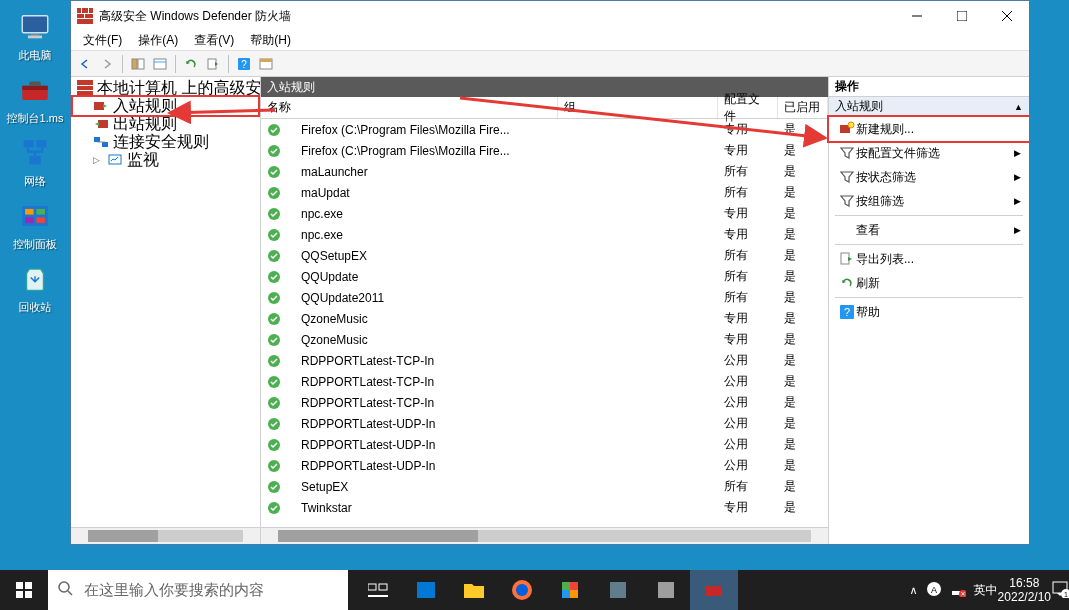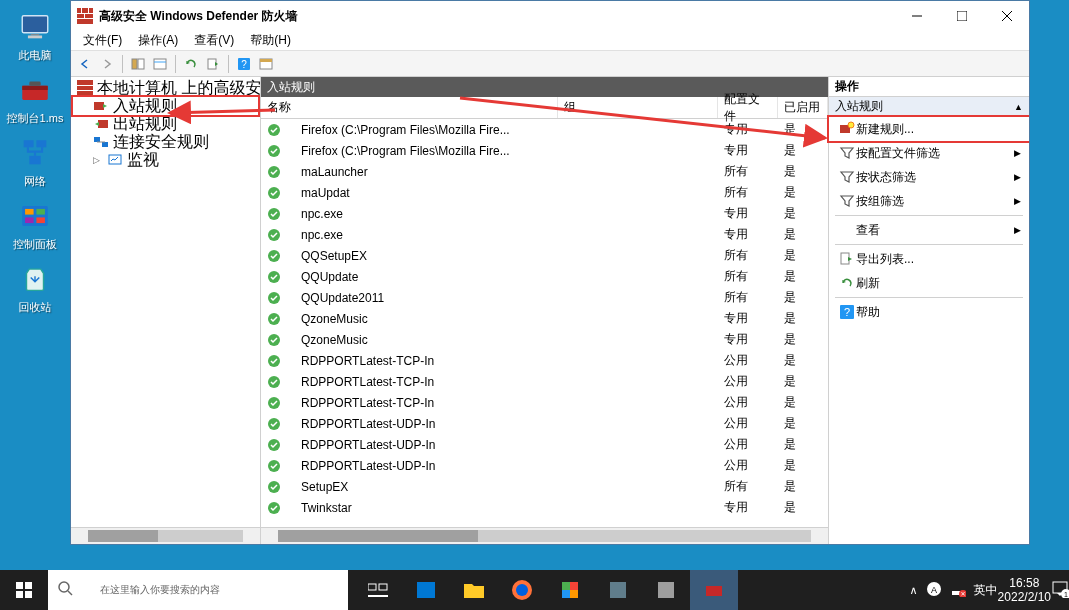--- a/index.html
+++ b/index.html
@@ -6,21 +6,21 @@
 body { font-family: "Microsoft YaHei", "Segoe UI", sans-serif; font-size: 12px; background: #1a8dc4; width: 1069px; height: 610px; overflow: hidden; position: relative; }
 
 
 .desktop { position: absolute; left: 0; top: 0; width: 70px; height: 565px; }
 .desktop-icon { display: flex; flex-direction: column; align-items: center; margin-top: 8px; color: #fff; font-size: 11px; text-align: center; }
 .desktop-icon .ico { width: 38px; height: 38px; display: flex; align-items: center; justify-content: center; margin-bottom: 2px; }
 .desktop-icon .lbl { text-shadow: 1px 1px 1px rgba(0,0,0,.5); }
 
 
 .window { position: absolute; left: 70px; top: 0; width: 960px; height: 545px; background: #fff; border: 1px solid #4a7aa5; display: flex; flex-direction: column; }
-.titlebar { height: 30px; background: #fff; display: flex; align-items: center; padding-left: 6px; font-weight: bold; }
+.titlebar { height: 30px; background: #fff; display: flex; align-items: center; padding-left: 6px; }
 .titlebar .app-icon { width: 16px; height: 16px; margin-right: 6px; }
 .titlebar .title { flex: 1; font-size: 12px; }
 .win-btns { display: flex; }
 .win-btn { width: 45px; height: 28px; display: flex; align-items: center; justify-content: center; }
 
 .menubar { height: 20px; display: flex; align-items: center; padding-left: 4px; background: #fff; border-bottom: 1px solid #e0e0e0; }
 .menu-item { padding: 2px 8px; font-size: 12px; }
 
 .toolbar { height: 26px; display: flex; align-items: center; background: #f5f5f5; border-bottom: 1px solid #d0d0d0; padding-left: 4px; gap: 2px; }
 .tool-btn { width: 20px; height: 20px; border: 1px solid transparent; display: flex; align-items: center; justify-content: center; }
@@ -66,21 +66,21 @@
 .action-arrow { position: absolute; right: 8px; font-size: 9px; }
 .action-icon { width: 16px; height: 16px; flex-shrink: 0; display: flex; align-items: center; justify-content: center; }
 .action-sep { height: 1px; background: #d0d0d0; margin: 2px 6px; }
 
 
 .arrow-svg { position: absolute; pointer-events: none; z-index: 100; }
 
 
 .taskbar { position: absolute; left: 0; bottom: 0; width: 1069px; height: 40px; background: #1f1f1f; display: flex; align-items: center; color: #fff; }
 .start-btn { width: 48px; height: 40px; display: flex; align-items: center; justify-content: center; }
-.search-box { flex: 0 0 300px; height: 40px; background: #fff; display: flex; align-items: center; padding-left: 10px; gap: 26px; color: #666; font-size: 10px; }
+.search-box { flex: 0 0 300px; height: 40px; background: #fff; display: flex; align-items: center; padding-left: 10px; gap: 10px; color: #666; font-size: 15px; }
 .task-icons { display: flex; align-items: center; margin-left: 6px; }
 .task-icon { width: 48px; height: 40px; display: flex; align-items: center; justify-content: center; }
 .tray { margin-left: auto; display: flex; align-items: center; gap: 8px; padding-right: 8px; font-size: 11px; }
 .tray-clock { text-align: center; line-height: 1.2; }
 
 .green-check { fill: #4caf50; }
 </style>
 </head>
 <body>
 

